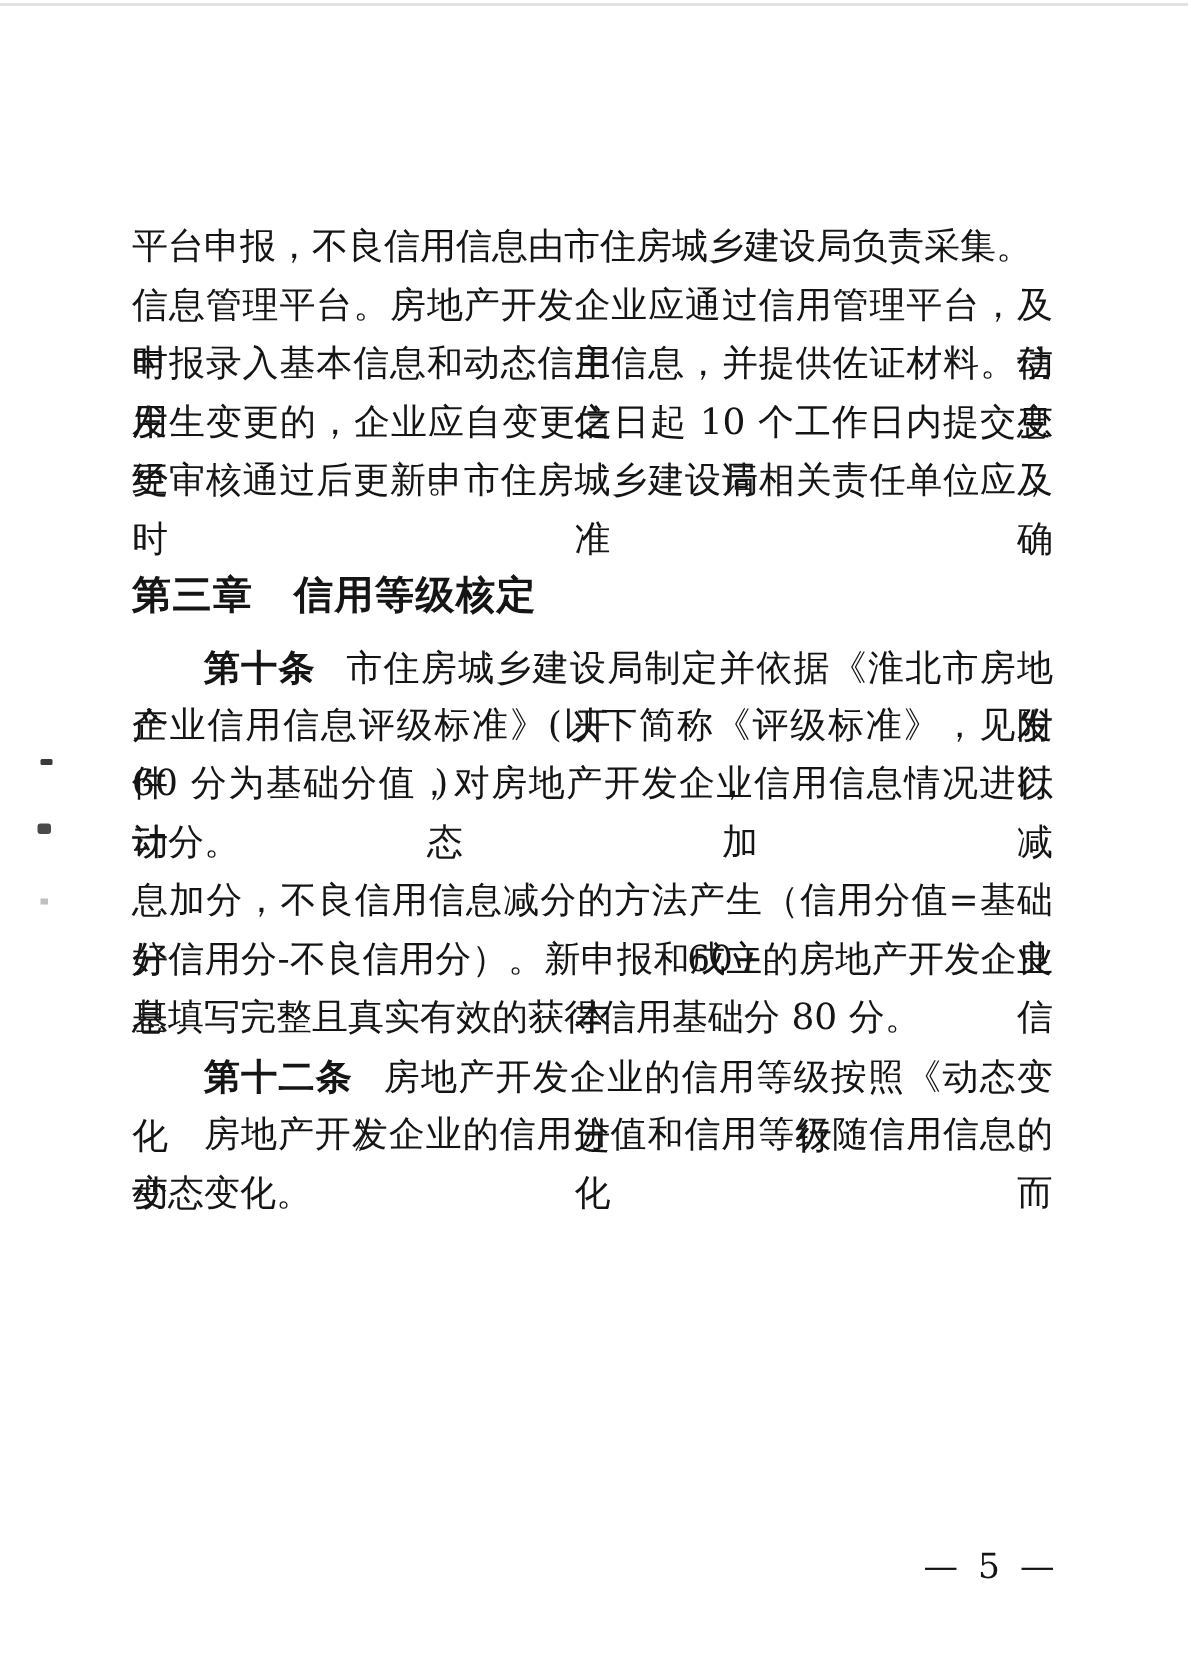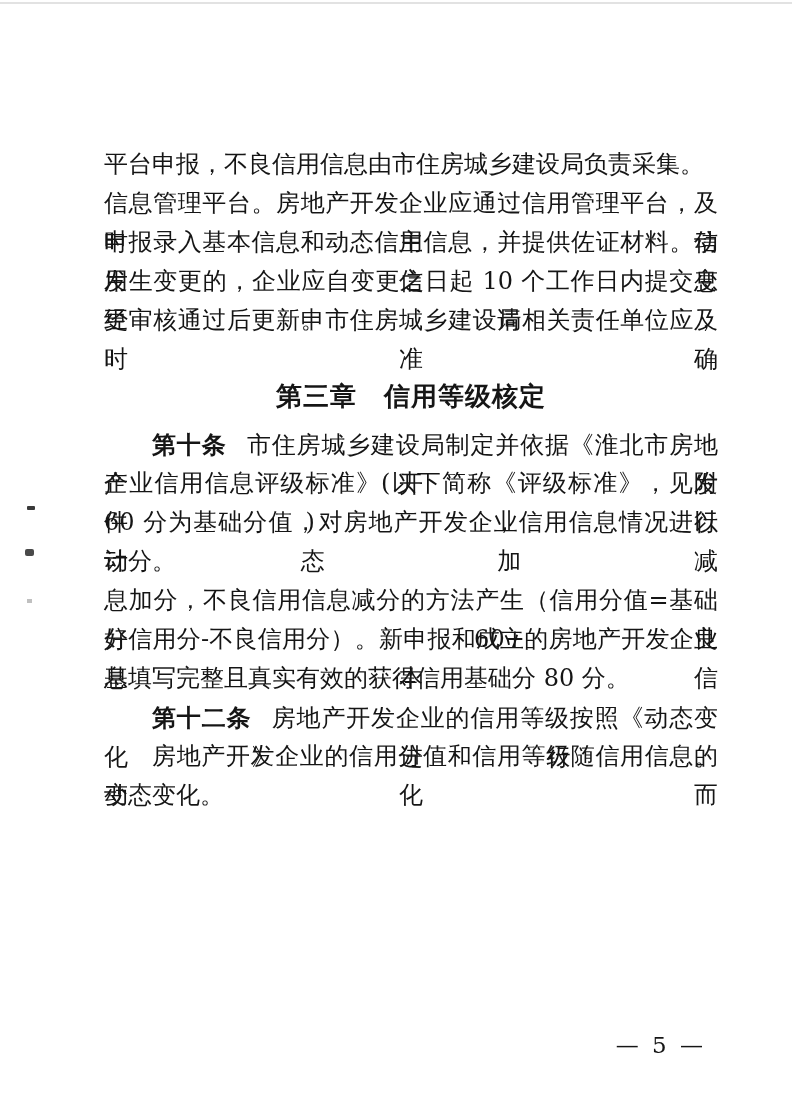--- a/index.html
+++ b/index.html
@@ -16,21 +16,21 @@
     color: #151515;
   }
   .scan-top-edge {
     position: absolute;
     top: 2px; left: 0;
     width: 792px; height: 2px;
     background: #e2e2e2;
   }
   .text-block {
     position: absolute;
-    left: 104px;
+    left: 88px;
     top: 145px;
     width: 614px;
   }
   .line {
     height: 39px;
     line-height: 39px;
     font-size: 24px;
     white-space: nowrap;
     letter-spacing: 0;
   }
@@ -43,21 +43,21 @@
   .indent { text-indent: 48px; }
   .term {
     font-weight: bold;
     margin-right: 0.85em;
   }
   .chapter-heading {
     height: 39px;
     line-height: 39px;
     margin-top: 37px;
     margin-bottom: 9px;
-    text-align: center;
+    text-align: left;
     font-family: Liberation Sans, sans-serif;
     font-weight: bold;
     font-size: 26px;
     letter-spacing: 1px;
   }
   .page-number {
     position: absolute;
     top: 1032px;
     right: 86px;
     font-size: 23px;

